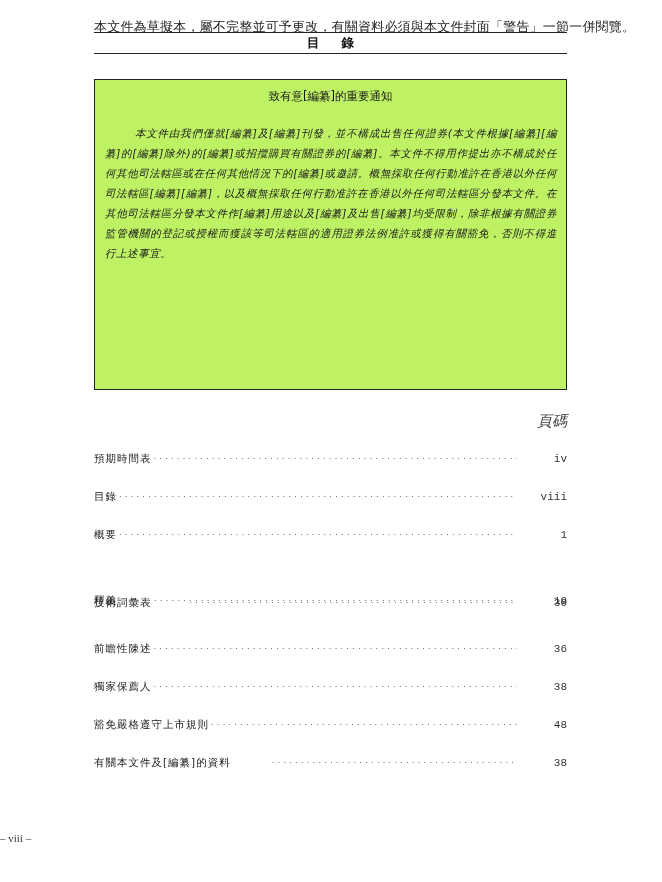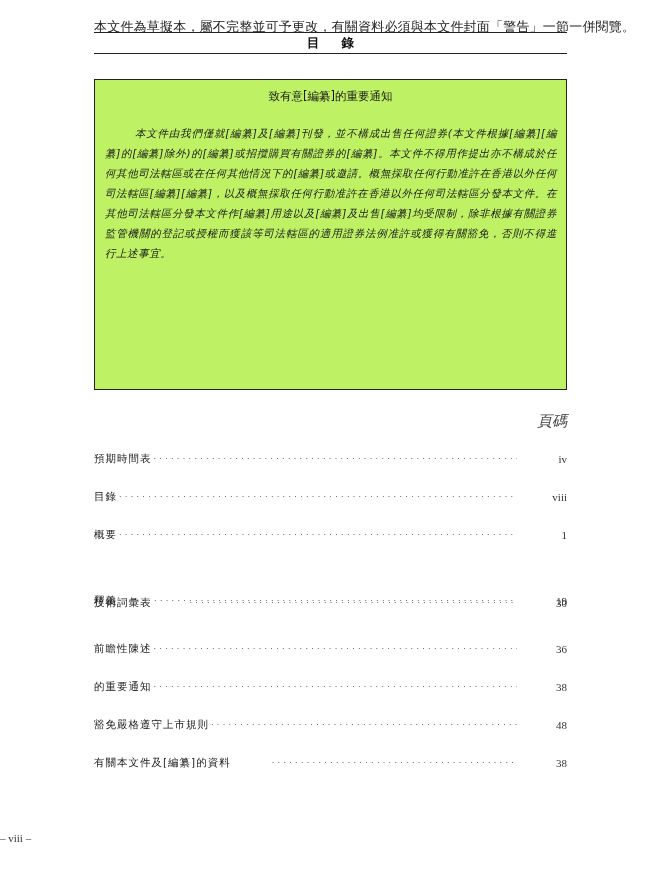--- a/index.html
+++ b/index.html
@@ -109,21 +109,21 @@
       margin-right: 50px;
       color: #555;
       letter-spacing: 3.3px;
       font-size: 8px;
       padding-left: 2px;
     }
     .toc-page {
       position: absolute;
       right: 0;
       top: 1px;
-      font-family: Liberation Serif, serif;
+      font-family: Liberation Mono, monospace;
       font-size: 11px;
       color: #333;
     }
     .footer-page {
       position: absolute;
       left: 0;
       width: 662px;
       top: 832px;
       text-align: left;
       font-family: "Liberation Serif", serif;
@@ -172,21 +172,21 @@
     <span class="toc-label">技術詞彙表</span>
     <span class="toc-dots">........................................................................................</span>
     <span class="toc-page">30</span>
   </div>
   <div class="toc-item" style="top:642px;">
     <span class="toc-label">前瞻性陳述</span>
     <span class="toc-dots">........................................................................................</span>
     <span class="toc-page">36</span>
   </div>
   <div class="toc-item" style="top:680px;">
-    <span class="toc-label">的重要通知</span>
+    <span class="toc-label">獨家保薦人</span>
     <span class="toc-dots">........................................................................................</span>
     <span class="toc-page">38</span>
   </div>
   <div class="toc-item" style="top:718px;">
     <span class="toc-label">豁免嚴格遵守上市規則</span>
     <span class="toc-dots">........................................................................................</span>
     <span class="toc-page">48</span>
   </div>
   <div class="toc-item" style="top:756px;gap:39px;">
     <span class="toc-label">有關本文件及[編纂]的資料</span>

